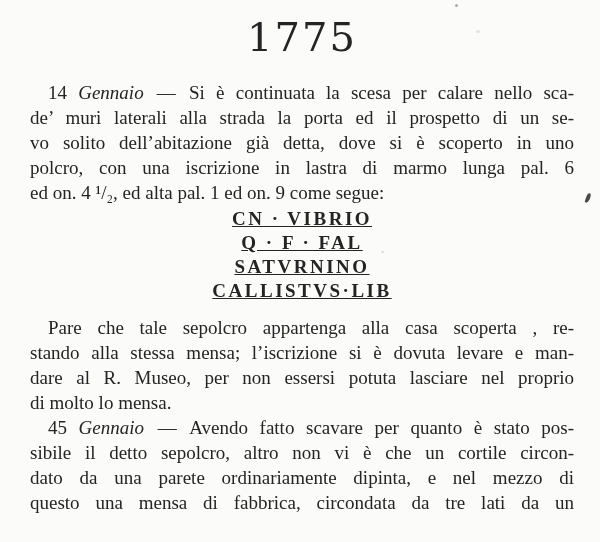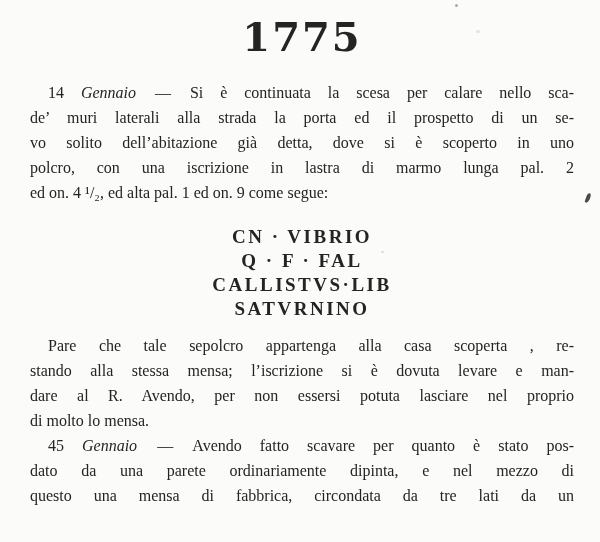--- a/index.html
+++ b/index.html
@@ -8,44 +8,45 @@
     background: #fbfbfa;
     overflow: hidden;
     position: relative;
     font-family: "Liberation Serif", "DejaVu Serif", serif;
     color: #242424;
   }
   .page { padding: 0 26px 0 30px; position: relative; }
 
   .title {
     font-family: "DejaVu Serif", serif;
-    font-weight: bold;
+    font-weight: normal;
     font-size: 40px;
     letter-spacing: 2px;
     text-align: center;
     padding-top: 14px;
     line-height: 46px;
     height: 46px;
     margin-bottom: 20px;
   }
 
-  .para { font-size: 16px; }
+  .para { font-size: 19px; }
   .line {
     line-height: 25px;
     text-align: justify;
     text-align-last: justify;
   }
   .line.first { text-indent: 18px; }
   .line.end { text-align-last: left; }
 
   .dash { padding: 0 2px; }
 
   .inscription {
-    margin: 20px 0 12px 0;
+    margin: 2px 0 12px 0;
     text-align: center;
+    text-decoration: underline;
   }
   .inscription .iline {
     font-weight: bold;
     font-size: 19px;
     letter-spacing: 2.5px;
     line-height: 24px;
     text-align: center;
     text-align-last: center;
   }
 
@@ -66,40 +67,41 @@
 <body>
 
 <div class="page">
 
   <div class="title">1775</div>
 
   <div class="para">
     <div class="line first"><span>14</span> <i>Gennaio</i> <span class="dash">—</span> <span>Si è continuata la scesa per calare nello sca-</span></div>
     <div class="line">de’ muri laterali alla strada la porta ed il prospetto di un se-</div>
     <div class="line">vo solito dell’abitazione già detta, dove si è scoperto in uno</div>
-    <div class="line">polcro, con una iscrizione in lastra di marmo lunga pal. 2</div>
+    <div class="line">polcro, con una iscrizione in lastra di marmo lunga pal. 6</div>
     <div class="line end">ed on. 4 ¹/₂, ed alta pal. 1 ed on. 9 come segue:</div>
   </div>
 
   <div class="inscription">
     <div class="iline">CN · VIBRIO</div>
     <div class="iline">Q · F · FAL</div>
+    <div class="iline">SATVRNINO</div>
     <div class="iline">CALLISTVS·LIB</div>
-    <div class="iline">SATVRNINO</div>
   </div>
 
   <div class="para">
     <div class="line first">Pare che tale sepolcro appartenga alla casa scoperta , re-</div>
     <div class="line">stando alla stessa mensa; l’iscrizione si è dovuta levare e man-</div>
-    <div class="line">dare al R. Avendo, per non essersi potuta lasciare nel proprio</div>
+    <div class="line">dare al R. Museo, per non essersi potuta lasciare nel proprio</div>
     <div class="line end">di molto lo mensa.</div>
   </div>
 
   <div class="para">
     <div class="line first"><span>45</span> <i>Gennaio</i> <span class="dash">—</span> <span>Avendo fatto scavare per quanto è stato pos-</span></div>
+    <div class="line">sibile il detto sepolcro, altro non vi è che un cortile circon-</div>
     <div class="line">dato da una parete ordinariamente dipinta, e nel mezzo di</div>
     <div class="line">questo una mensa di fabbrica, circondata da tre lati da un</div>
   </div>
 
 </div>
 
 <div class="speck speck-1"></div>
 <div class="speck speck-2"></div>
 <div class="speck speck-3"></div>
 <div class="comma-mark"></div>

